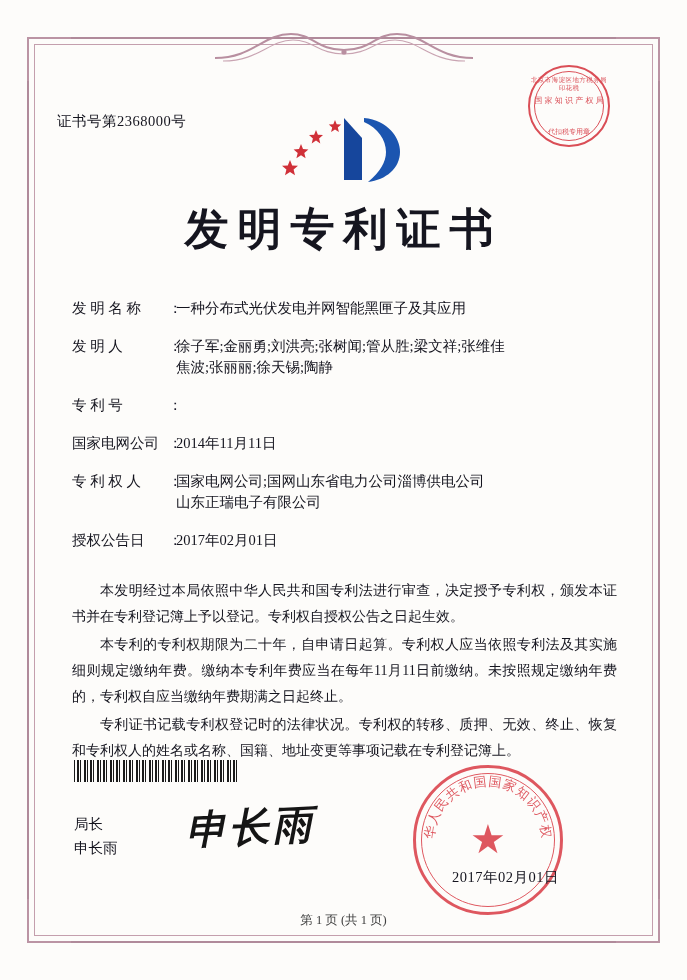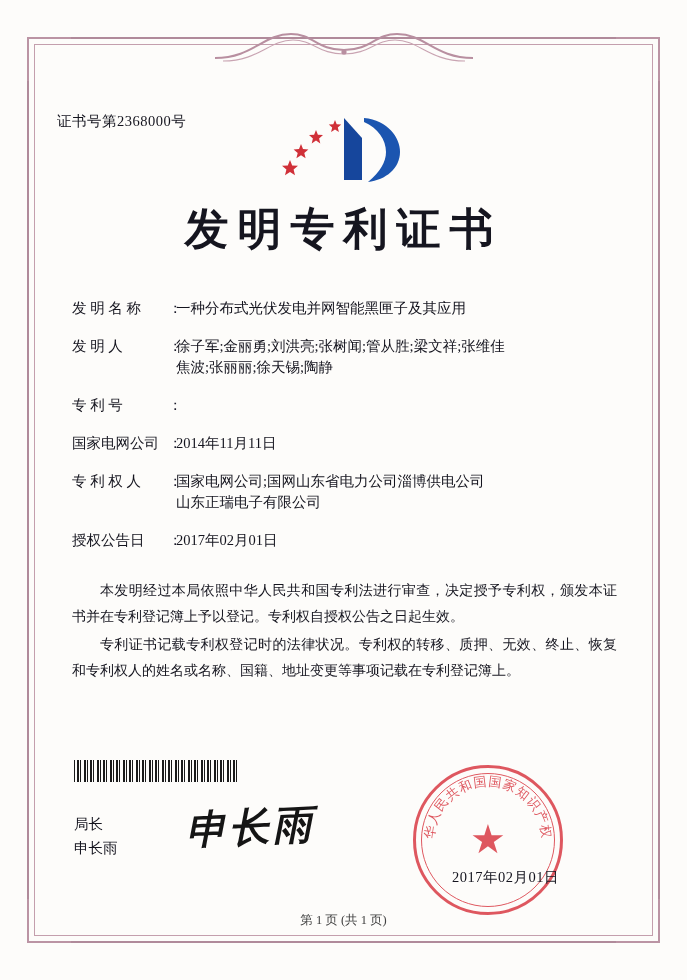--- a/index.html
+++ b/index.html
@@ -280,20 +280,27 @@
       <polygon points="14,52 16.2,57.4 22,57.8 17.6,61.6 19,67.2 14,64 9,67.2 10.4,61.6 6,57.8 11.8,57.4"></polygon>
       <polygon points="25,36 27,41 32.4,41.4 28.3,44.9 29.6,50.2 25,47.2 20.4,50.2 21.7,44.9 17.6,41.4 23,41"></polygon>
       <polygon points="40,22 41.9,26.7 47,27.1 43.1,30.4 44.3,35.4 40,32.6 35.7,35.4 36.9,30.4 33,27.1 38.1,26.7"></polygon>
       <polygon points="59,12 60.7,16.2 65.2,16.6 61.8,19.5 62.9,23.9 59,21.4 55.1,23.9 56.2,19.5 52.8,16.6 57.3,16.2"></polygon>
     </g>
 
     <path d="M68 72 L68 10 L86 30 L86 72 Z" fill="#16469c"></path>
     <path d="M88 10 C 112 12, 124 30, 124 44 C 124 60, 110 72, 92 74 C 104 64, 110 54, 110 44 C 110 32, 102 20, 88 14 Z" fill="#1b55b0"></path>
   </svg>
 
+  <div class="stamp-top">
+    <div class="s-ring"></div>
+    <div class="s-arc a1">北京市海淀区地方税务局</div>
+    <div class="s-arc a2">印花税</div>
+    <div class="s-center">国 家 知 识 产 权 局</div>
+    <div class="s-bottom">代扣税专用章</div>
+  </div>
 
   <div class="title">发明专利证书</div>
 
   <div class="fields">
 
     <div class="row">
       <div class="label">发 明 名 称</div>
       <div class="colon">：</div>
       <div class="value">一种分布式光伏发电并网智能黑匣子及其应用</div>
     </div>
@@ -330,20 +337,21 @@
     <div class="row row-tight">
       <div class="label">授权公告日</div>
       <div class="colon">：</div>
       <div class="value">2017年02月01日</div>
     </div>
 
   </div>
 
   <div class="body-text">
     <p>本发明经过本局依照中华人民共和国专利法进行审查，决定授予专利权，颁发本证书并在专利登记簿上予以登记。专利权自授权公告之日起生效。</p>
+    <p>本专利的专利权期限为二十年，自申请日起算。专利权人应当依照专利法及其实施细则规定缴纳年费。缴纳本专利年费应当在每年11月11日前缴纳。未按照规定缴纳年费的，专利权自应当缴纳年费期满之日起终止。</p>
     <p>专利证书记载专利权登记时的法律状况。专利权的转移、质押、无效、终止、恢复和专利权人的姓名或名称、国籍、地址变更等事项记载在专利登记簿上。</p>
   </div>
 
   <div class="barcode"></div>
 
   <div class="director">
     <div>局长</div>
     <div>申长雨</div>
   </div>
 

